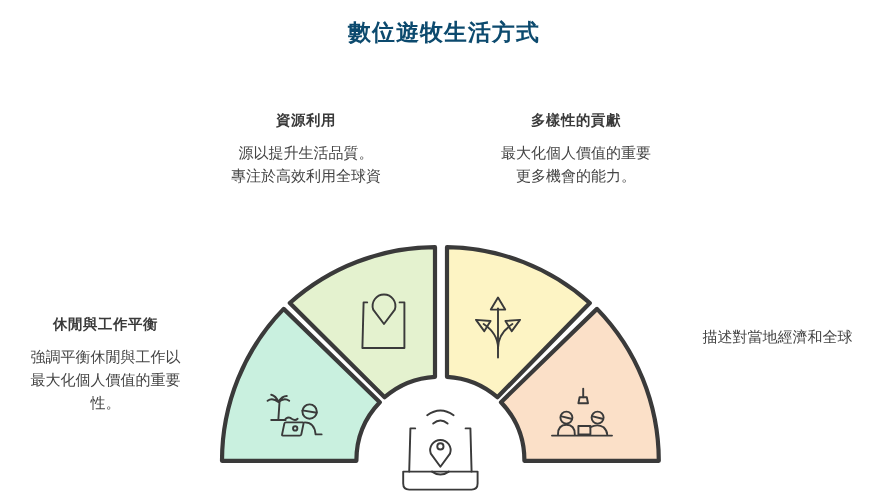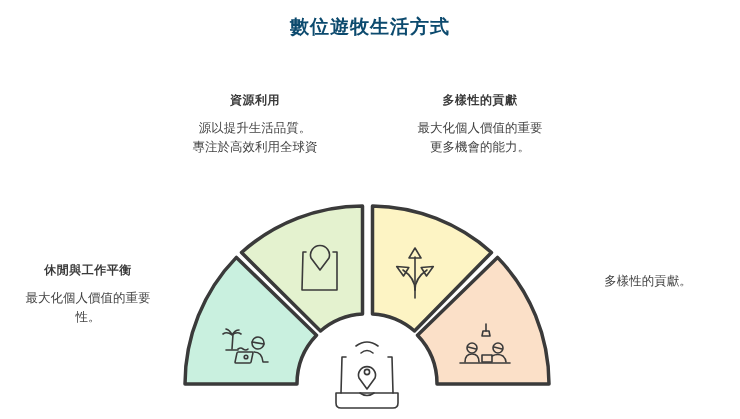--- a/index.html
+++ b/index.html
@@ -81,20 +81,21 @@
     <path d="M 367 389 L 359 378 A 8.5 8.5 0 1 1 375 378 Z"></path>
     <circle cx="367" cy="372" r="2.6"></circle>
     <path d="M 336 393 L 398 393 L 398 403 q 0 5 -5 5 L 341 408 q -5 0 -5 -5 Z"></path>
     <path d="M 360 393 q 7 5 14 0"></path>
   </g>
 </svg>
 
 <div class="block" id="b-leisure">
   <div class="h">休閒與工作平衡</div>
   <div class="d">
+    <div>強調平衡休閒與工作以</div>
     <div>最大化個人價值的重要</div>
     <div>性。</div>
   </div>
 </div>
 
 <div class="block" id="b-resource">
   <div class="h">資源利用</div>
   <div class="d">
     <div>源以提升生活品質。</div>
     <div>專注於高效利用全球資</div>
@@ -104,15 +105,15 @@
 <div class="block" id="b-opportunity">
   <div class="h">多樣性的貢獻</div>
   <div class="d">
     <div>最大化個人價值的重要</div>
     <div>更多機會的能力。</div>
   </div>
 </div>
 
 <div class="block" id="b-local">
   <div class="d">
-    <div>多樣性的貢獻。</div>
+    <div>描述對當地經濟和全球</div>
   </div>
 </div>
 
 </body></html>

